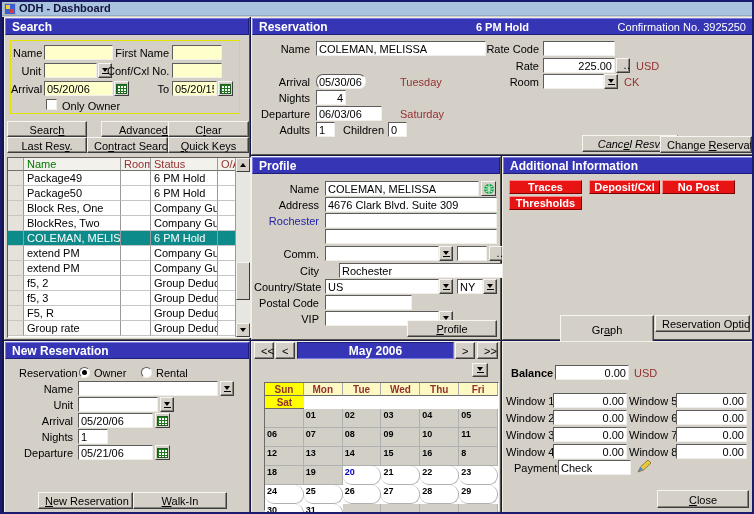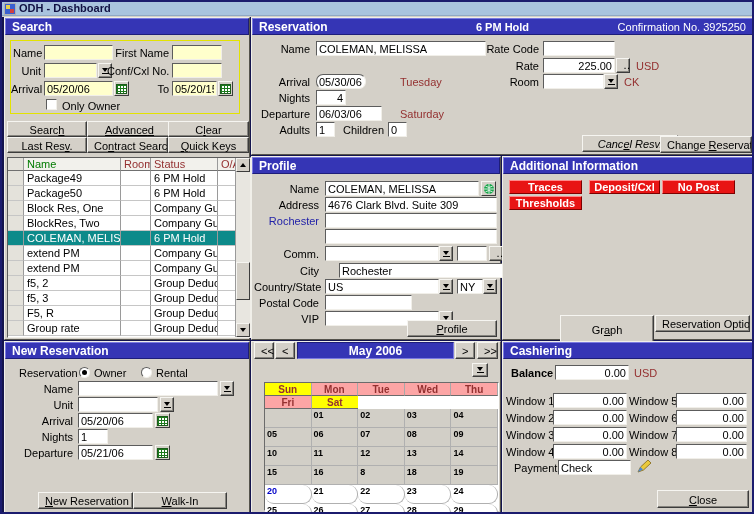--- a/index.html
+++ b/index.html
@@ -52,22 +52,22 @@
   .sbar{position:absolute;right:0;top:0;width:15px;bottom:0;background:#e8e6e0;border-left:1px solid #9a9a9a;}
   .sbtn{position:absolute;left:0;width:14px;height:14px;background:#d4d0c8;border:1px solid;border-color:#f6f5f1 #3c3c3c #3c3c3c #f6f5f1;display:flex;align-items:center;justify-content:center;}
   .sb-up{top:0;} .sb-dn{bottom:0;}
   .tri-up{width:0;height:0;border-left:3px solid transparent;border-right:3px solid transparent;border-bottom:4px solid #000;}
   .tri-dn{width:0;height:0;border-left:3px solid transparent;border-right:3px solid transparent;border-top:4px solid #000;}
   .sthumb{position:absolute;left:0;width:14px;top:58%;height:38px;background:#d4d0c8;border:1px solid;border-color:#f6f5f1 #3c3c3c #3c3c3c #f6f5f1;}
   
   .navbtn{position:absolute;top:0;height:17px;background:#d4d0c8;border:1px solid;border-color:#f6f5f1 #3c3c3c #3c3c3c #f6f5f1;box-shadow:inset -1px -1px 0 #86847e;font-size:11px;text-align:center;padding-top:2px;cursor:default;}
   .navtitle{position:absolute;top:0;height:17px;background:var(--blue,#3535b5);border:1px solid;border-color:#1d1d7a #7a7ae0 #7a7ae0 #1d1d7a;color:#fff;font-size:12px;font-weight:bold;text-align:center;padding-top:1px;}
   .calwrap{position:absolute;border:1px solid;border-color:#6b6b6b #fff #fff #6b6b6b;background:#fff;}
-  .caldays,.calgridw{display:grid;grid-template-columns:repeat(5,1fr);}
-  .dhead{height:13px;background:#fca5a5;color:var(--maroon,#943030);font-size:10px;font-weight:bold;text-align:center;line-height:13px;border-right:1px solid #a8a8a8;border-bottom:1px solid #6b6b6b;}
+  .caldays,.calgridw{display:grid;grid-template-columns:repeat(6,1fr);}
+  .dhead{height:13px;background:#fef9c3;color:var(--maroon,#943030);font-size:10px;font-weight:bold;text-align:center;line-height:13px;border-right:1px solid #a8a8a8;border-bottom:1px solid #6b6b6b;}
   .dhead.wk{background:var(--yellow,#ffff00);}
   .dhead:last-child{border-right:none;}
   .ccell{height:19px;font-size:9px;font-weight:bold;padding:1px 0 0 2px;border-right:1px solid #b0b0b0;border-bottom:1px solid #b0b0b0;}
   .ccell.off{background:#d2cfc7;}
   .ccell.on{background:#fff;border-radius:9px;}
   .ccell.today{color:var(--tblue,#0202c8);}
   .cwrow{position:relative;height:17px;}
 </style>
 </head>
 <body>
@@ -113,21 +113,21 @@
           <input class="fld cream" style="left: 161px; top: 40px; width: 45px;" value="05/20/15">
           <span class="calbtn" style="left:207px;top:40px;">
               <span class="calgrid"></span>
             </span>
 
           <span class="chk" style="left:35px;top:58px;"></span>
           <span class="lbl" style="left:51px;top:59px;width:70px;text-align:left;">Only Owner</span>
         </div>
 
         <button class="btn" style="left:2px;top:86px;width:80px;height:16px;">Searc<span class="u">h</span></button>
-        <button class="btn" style="left:82px;top:86px;width:85px;height:16px;text-decoration:underline;">Advance<span class="u">d</span></button>
+        <button class="btn" style="left:96px;top:86px;width:85px;height:16px;">Advance<span class="u">d</span></button>
         <button class="btn" style="left:163px;top:86px;width:81px;height:16px;">C<span class="u">l</span>ear</button>
         <button class="btn" style="left:2px;top:102px;width:80px;height:16px;">Last Res<span class="u">v</span>.</button>
         <button class="btn" style="left:82px;top:102px;width:81px;height:16px;">Co<span class="u">n</span>tract Search</button>
         <button class="btn" style="left:163px;top:102px;width:81px;height:16px;"><span class="u">Q</span>uick Keys</button>
 
         <div class="tbl" style="left:2px;top:122px;width:244px;height:181px;">
           <div class="thead">
             <div class="hcell c-sel"></div>
             <div class="hcell c-name hn">Name</div>
             <div class="hcell c-room hm">Room</div>
@@ -450,23 +450,20 @@
             <div class="ccell off"></div>
             <div class="ccell off"></div>
             <div class="ccell off"></div>
             <div class="ccell off"></div>
             <div class="ccell off"></div>
           </div>
       </div>
     </div>
 
     <div class="panel" style="left:500px;top:324px;width:252px;height:172px;">
-      <div class="phead">
-          <span class="pt">Cashiering</span>
-        </div>
       <div class="pbody">
         <span class="lbl bold" style="left:8px;top:8px;width:40px;">Balance</span>
         <input class="fld num" style="left: 52px; top: 6px; width: 74px;" value="0.00">
         <span class="mr" style="left:131px;top:8px;">USD</span>
 
         <div id="cash-windows" style="position:absolute;left:0;top:34px;right:0;">
             <div class="cwrow">
               <span class="lbl" style="left: 3px; top: 2px; width: 43px;">Window 1</span>
               <input class="fld num" value="0.00" style="left: 50px; top: 0px; width: 74px;">
               <span class="lbl" style="left: 126px; top: 2px; width: 43px;">Window 5</span>

